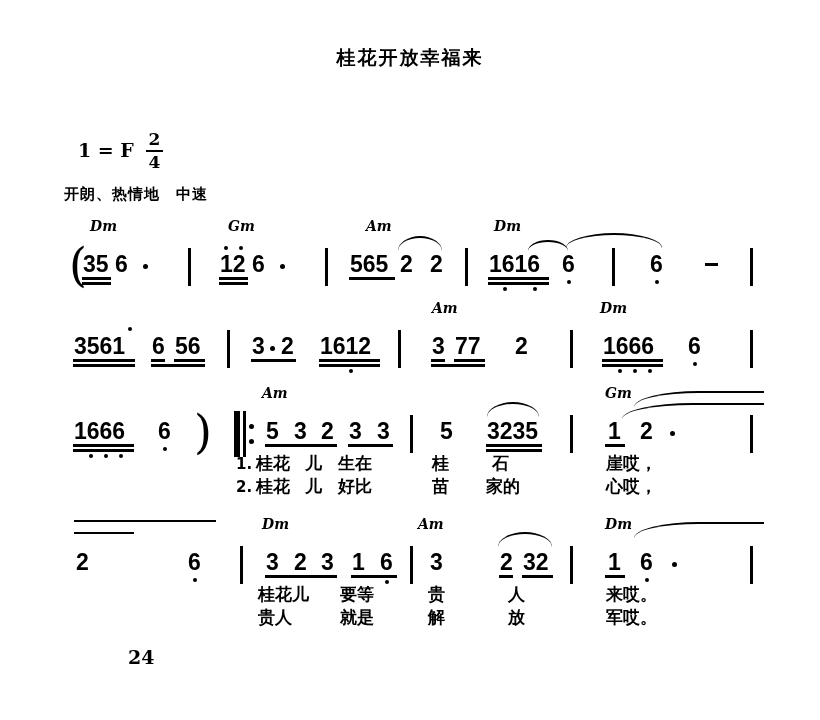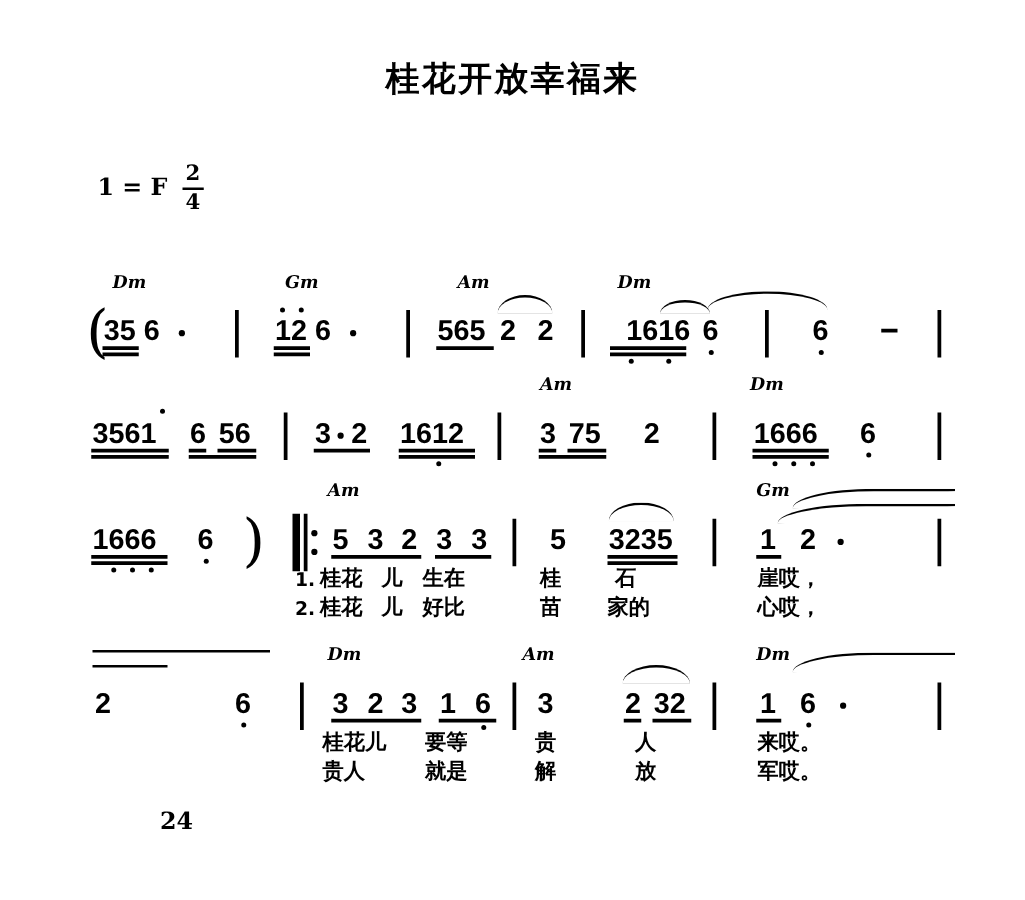--- a/index.html
+++ b/index.html
@@ -9,21 +9,21 @@
     font-family:"DejaVu Sans","Liberation Sans",sans-serif;
     color:#000;
     position:relative;
     overflow:hidden;
   }
   .sheet{position:relative;width:820px;height:720px;}
 
   
   .title{
     position:absolute;left:0;top:45px;width:820px;text-align:center;
-    font-size:27px;font-weight:bold;letter-spacing:2px;
+    font-size:19px;font-weight:bold;letter-spacing:2px;
     font-family:Liberation Mono, monospace;
   }
   .subtitle{
     position:absolute;left:0;top:97px;width:820px;text-align:center;
     font-size:17px;font-weight:bold;letter-spacing:1px;
   }
   .credits{
     position:absolute;right:62px;top:120px;text-align:left;
     font-size:14px;font-weight:bold;line-height:1.55;
   }
@@ -123,20 +123,21 @@
 
   <div class="keysig">
     <span>1 = F</span>
     <span class="meter">
       <span class="num">2</span>
       <span class="bar"></span>
       <span class="den">4</span>
     </span>
   </div>
 
+  <div class="tempo">开朗、热情地　中速</div>
 
   <div class="system sys1">
 
     <div class="chord" style="left:90px;top:0;">Dm</div>
     <div class="chord" style="left:228px;top:0;">Gm</div>
     <div class="chord" style="left:366px;top:0;">Am</div>
     <div class="chord" style="left:494px;top:0;">Dm</div>
 
     <div class="paren" style="left:69px;top:24px;">(</div>
 
@@ -159,21 +160,21 @@
     <div class="barline" style="left:325px;top:30px;height:38px;"></div>
 
     <div class="notes" style="left:350px;top:35px;">565</div>
     <div class="beam" style="left:349px;top:59px;width:46px;"></div>
     <div class="notes" style="left:400px;top:35px;">2</div>
     <div class="notes" style="left:430px;top:35px;">2</div>
     <div class="slur" style="left:398px;top:18px;width:44px;"></div>
 
     <div class="barline" style="left:465px;top:30px;height:38px;"></div>
 
-    <div class="notes" style="left:489px;top:35px;margin-left:12px;">1616</div>
+    <div class="notes" style="left:489px;top:35px;">1616</div>
     <div class="beam" style="left:488px;top:59px;width:61px;"></div>
     <div class="beam" style="left:488px;top:64px;width:61px;"></div>
     <div class="odot" style="left:503px;top:69px;"></div>
     <div class="odot" style="left:533px;top:69px;"></div>
     <div class="notes" style="left:562px;top:35px;">6</div>
     <div class="odot" style="left:567px;top:62px;"></div>
     <div class="slur flat" style="left:528px;top:22px;width:40px;"></div>
     <div class="slur" style="left:566px;top:15px;width:96px;"></div>
 
     <div class="barline" style="left:612px;top:30px;height:38px;"></div>
@@ -208,21 +209,21 @@
     <div class="beam" style="left:251px;top:59px;width:45px;"></div>
 
     <div class="notes" style="left:320px;top:35px;">1612</div>
     <div class="beam" style="left:319px;top:59px;width:61px;"></div>
     <div class="beam" style="left:319px;top:64px;width:61px;"></div>
     <div class="odot" style="left:349px;top:69px;"></div>
 
     <div class="barline" style="left:398px;top:30px;height:38px;"></div>
 
     <div class="notes" style="left:432px;top:35px;">3</div>
-    <div class="notes" style="left:455px;top:35px;">75</div>
+    <div class="notes" style="left:455px;top:35px;">77</div>
     <div class="beam" style="left:431px;top:59px;width:14px;"></div>
     <div class="beam" style="left:454px;top:59px;width:31px;"></div>
     <div class="beam" style="left:431px;top:64px;width:54px;"></div>
     <div class="notes" style="left:515px;top:35px;">2</div>
 
     <div class="barline" style="left:570px;top:30px;height:38px;"></div>
 
     <div class="notes" style="left:603px;top:35px;">1666</div>
     <div class="beam" style="left:602px;top:59px;width:61px;"></div>
     <div class="beam" style="left:602px;top:64px;width:61px;"></div>

